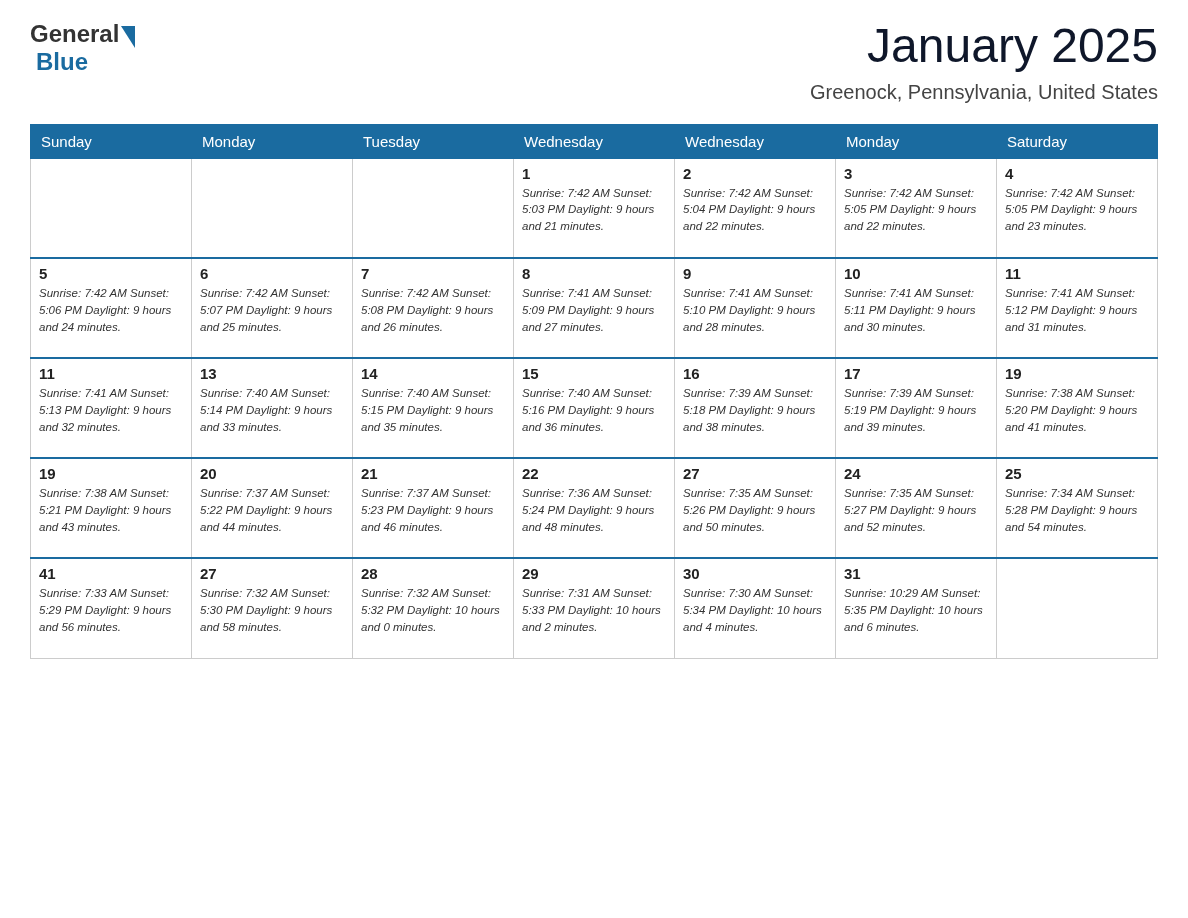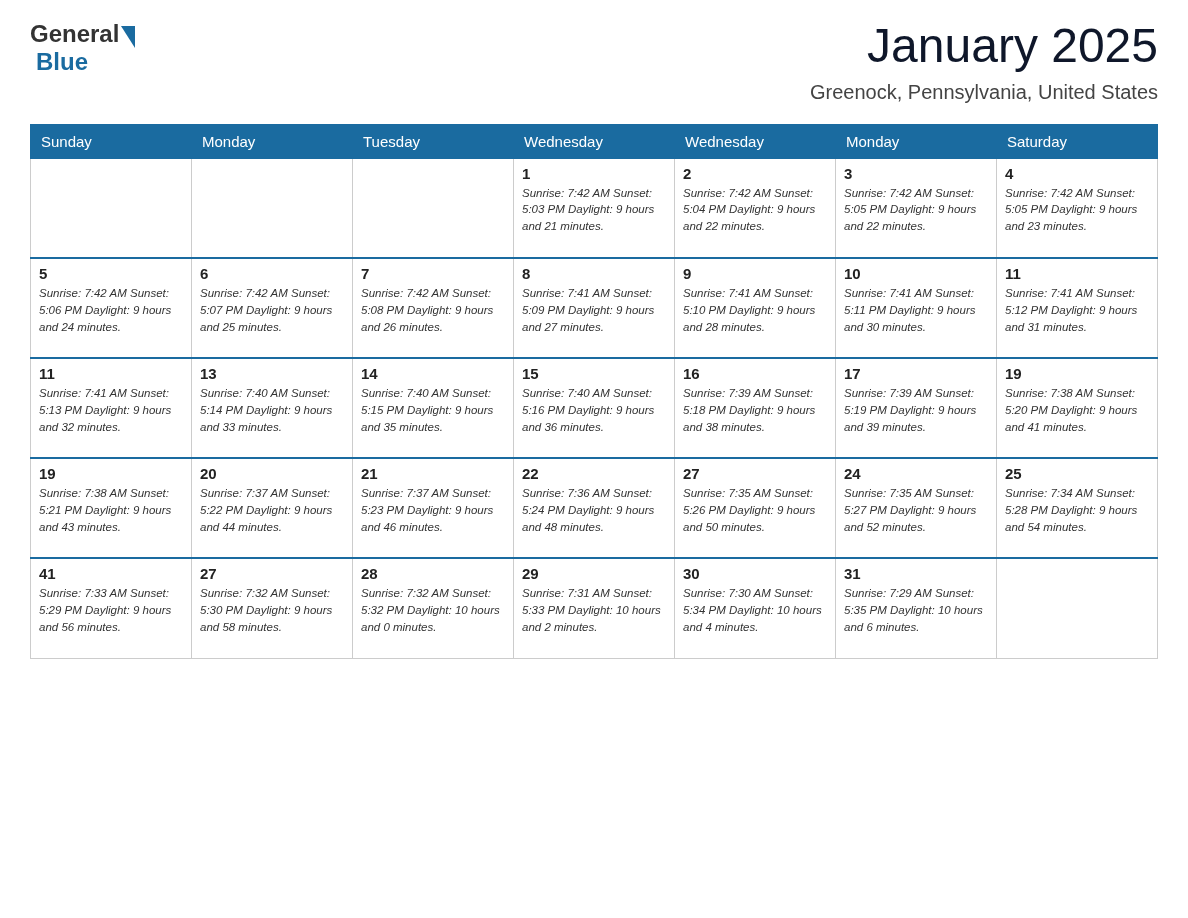--- a/index.html
+++ b/index.html
@@ -339,21 +339,21 @@
         </td>
         <td>
           <span class="day-num">30</span>
           <div class="day-info">Sunrise: 7:30 AM
 Sunset: 5:34 PM
 Daylight: 10 hours
 and 4 minutes.</div>
         </td>
         <td>
           <span class="day-num">31</span>
-          <div class="day-info">Sunrise: 7:29 AM
+          <div class="day-info">Sunrise: 10:29 AM
 Sunset: 5:35 PM
 Daylight: 10 hours
 and 6 minutes.</div>
         </td>
         <td class="empty-cell"></td>
       </tr>
     </tbody>
 </table>
 
 </body></html>

